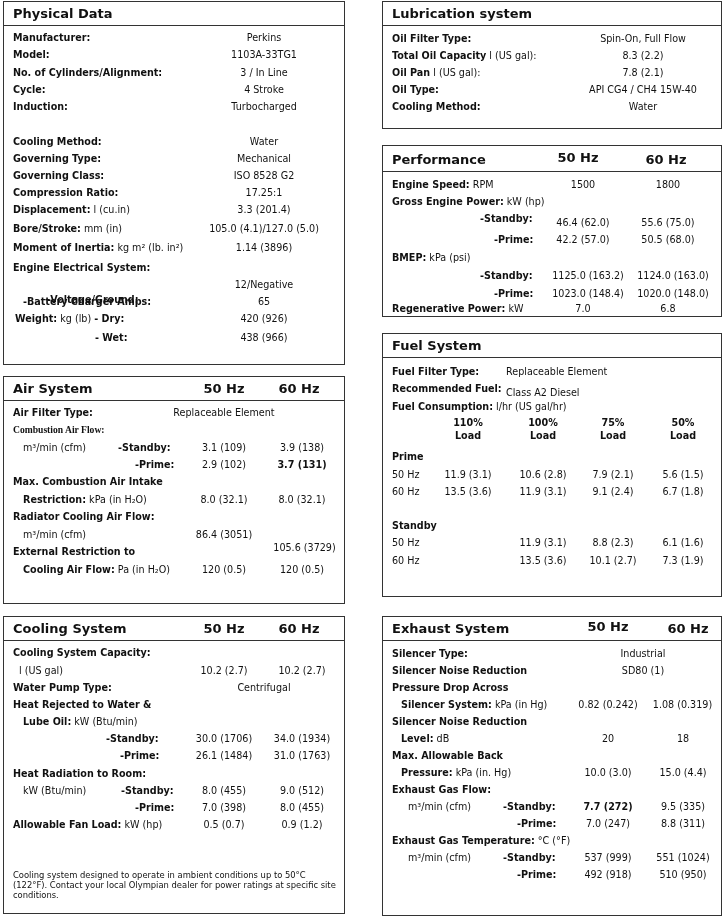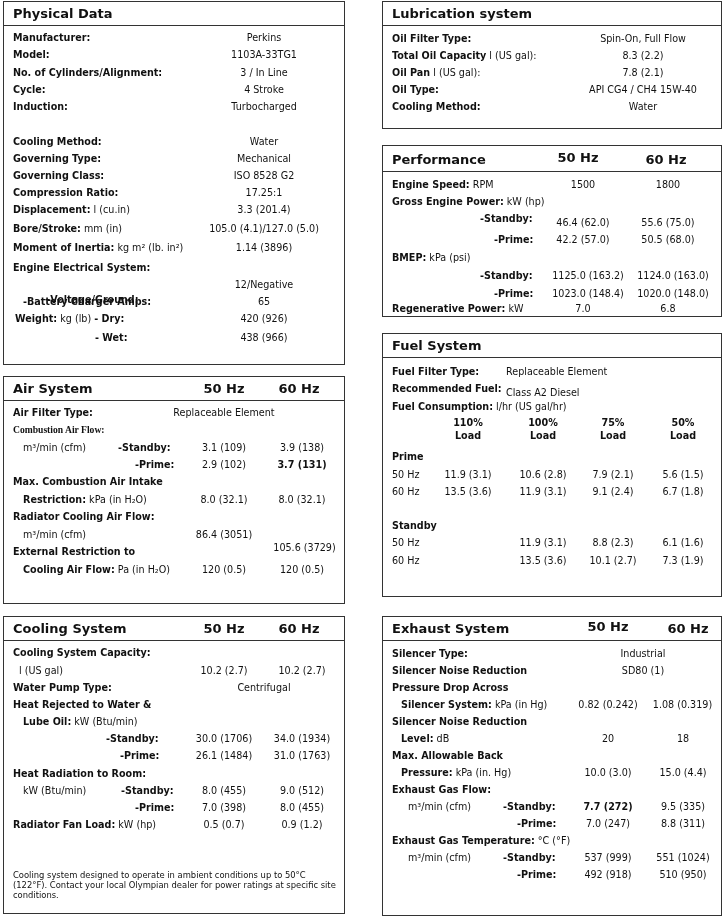--- a/index.html
+++ b/index.html
@@ -116,21 +116,21 @@
 
   <span class="row b" style="left:9px; top:151px;">Heat Radiation to Room:</span>
   <span class="row" style="left:19px; top:168px;">kW (Btu/min)</span>
   <span class="row b" style="left:117px; top:168px;">-Standby:</span>
   <span class="v" style="left:185px; top:168px; width:70px;">8.0 (455)</span>
   <span class="v" style="left:263px; top:168px; width:70px;">9.0 (512)</span>
   <span class="row b" style="left:131px; top:185px;">-Prime:</span>
   <span class="v" style="left:185px; top:185px; width:70px;">7.0 (398)</span>
   <span class="v" style="left:263px; top:185px; width:70px;">8.0 (455)</span>
 
-  <span class="row" style="left:9px; top:202px;"><b>Radiator Fan Load:</b><span> kW (hp)</span></span>
+  <span class="row" style="left:9px; top:202px;"><b>Allowable Fan Load:</b><span> kW (hp)</span></span>
   <span class="v" style="left:185px; top:202px; width:70px;">0.5 (0.7)</span>
   <span class="v" style="left:263px; top:202px; width:70px;">0.9 (1.2)</span>
 
   <div class="note" style="left:9px; top:253px; width:325px;">Cooling system designed to operate in ambient conditions up to 50°C (122°F). Contact your local Olympian dealer for power ratings at specific site conditions.</div>
 </div>
 
 <div class="box" style="left:382px; top:1px; width:340px; height:128px;">
   <div class="hdr">
     <span class="t">Lubrication system</span>
   </div>

